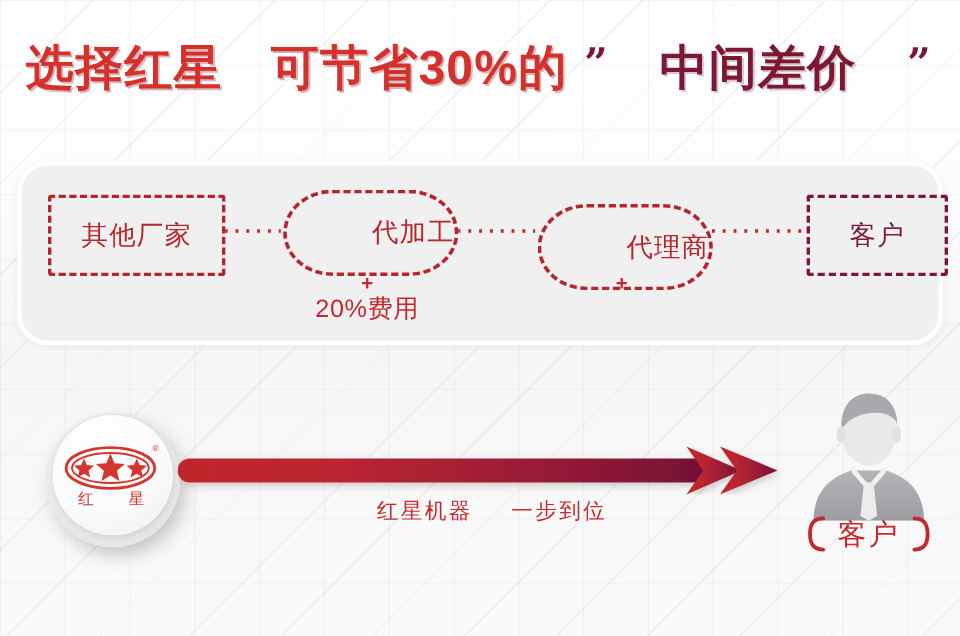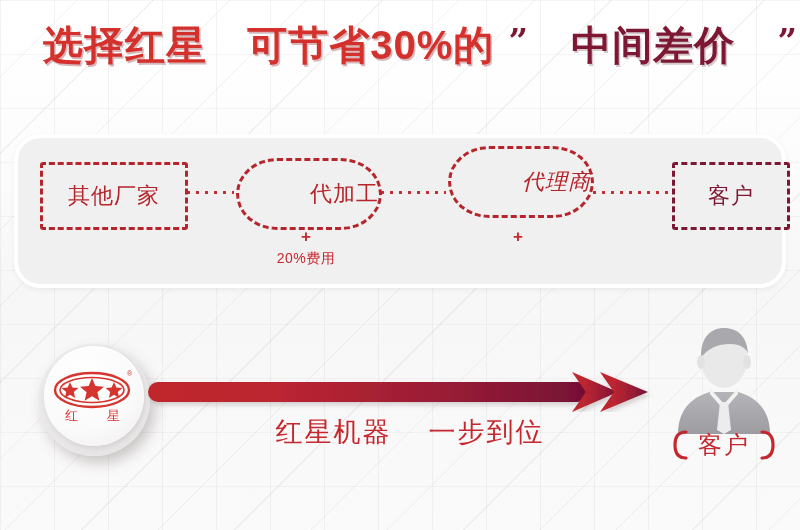--- a/index.html
+++ b/index.html
@@ -32,22 +32,22 @@
     pointer-events:none;
   }
   .bg-wash{
     position:absolute;left:0;right:0;top:0;height:300px;
     background:linear-gradient(180deg,#ffffff 0%,rgba(255,255,255,.55) 60%,rgba(255,255,255,0) 100%);
     pointer-events:none;
   }
 
   
   .headline{
-    position:absolute;left:0;right:0;top:16px;
-    text-align:right;
+    position:absolute;left:0;right:0;top:28px;
+    text-align:center;
     white-space:nowrap;
     font-size:40px;
     font-weight:bold;
     letter-spacing:1px;
     line-height:58px;
     z-index:6;
   }
   .hl-a{color:#d4302c;text-shadow:1.5px 1.5px 0 rgba(120,20,30,.30);}
   .hl-b{color:#7d1733;text-shadow:1.5px 1.5px 0 rgba(60,10,20,.22);}
   .hl-q{
@@ -84,48 +84,48 @@
   .node.pill{
     border:3px dashed #b5252b;
     border-radius:48px/42px;
     justify-content:flex-end;
   }
   .node.dark{
     color:#7d1733;border-color:#7d1733;
   }
   #n-other  {left:26px;  top:28px; width:142px;height:62px;}
   #n-oem    {left:222px; top:24px; width:140px;height:66px;}
-  #n-agent  {left:434px; top:12px; width:140px;height:66px;font-style:italic;}
+  #n-agent  {left:434px; top:36px; width:140px;height:66px;}
   #n-client {left:658px; top:28px; width:112px;height:62px;}
 
   .dots{
     position:absolute;height:3px;top:57px;z-index:2;
     background-image:radial-gradient(circle, #c02a30 1.4px, transparent 1.6px);
     background-size:9px 3px;
     background-repeat:repeat-x;
   }
   #d1{left:170px;width:50px;}
   #d2{left:364px;width:68px;}
   #d3{left:576px;width:80px;}
 
   .fee{
     position:absolute;text-align:center;color:#c5282e;z-index:3;
   }
   .fee .plus{font-size:17px;line-height:17px;font-weight:bold;}
-  .fee .amt{font-size:14px;line-height:26px;letter-spacing:.5px;}
+  .fee .amt{font-size:21px;line-height:26px;letter-spacing:.5px;}
   #f1{left:222px;top:94px;width:140px;}
   #f2{left:434px;top:94px;width:140px;}
 
   
   .arrow{
     position:absolute;left:148px;top:372px;width:518px;height:40px;z-index:5;
   }
   .slogan{
     position:absolute;left:150px;top:414px;width:520px;
-    text-align:center;color:#c4282e;font-size:27px;letter-spacing:2px;
+    text-align:center;color:#c4282e;font-size:18px;letter-spacing:2px;
     z-index:6;white-space:nowrap;
   }
   .slogan .sp{display:inline-block;width:18px;}
 
   
   .badge-wrap{position:absolute;left:34px;top:338px;width:120px;height:120px;z-index:5;}
   .badge-shadow{
     position:absolute;left:4px;top:6px;width:112px;height:112px;border-radius:50%;
     background:radial-gradient(circle at 40% 35%,#f2f1f1,#e3e1e1);
     box-shadow:5px 7px 14px rgba(90,80,80,.30);

